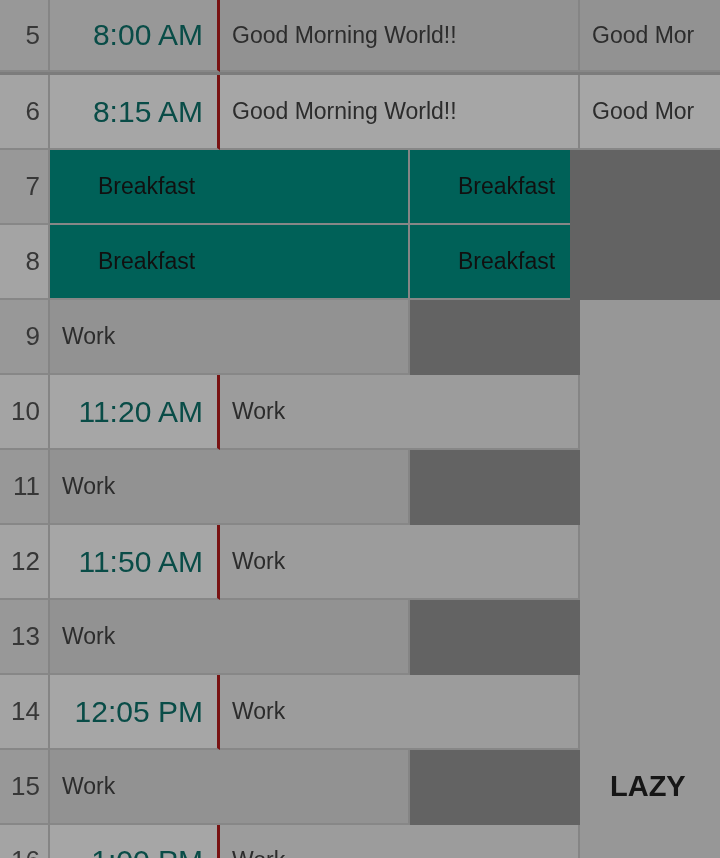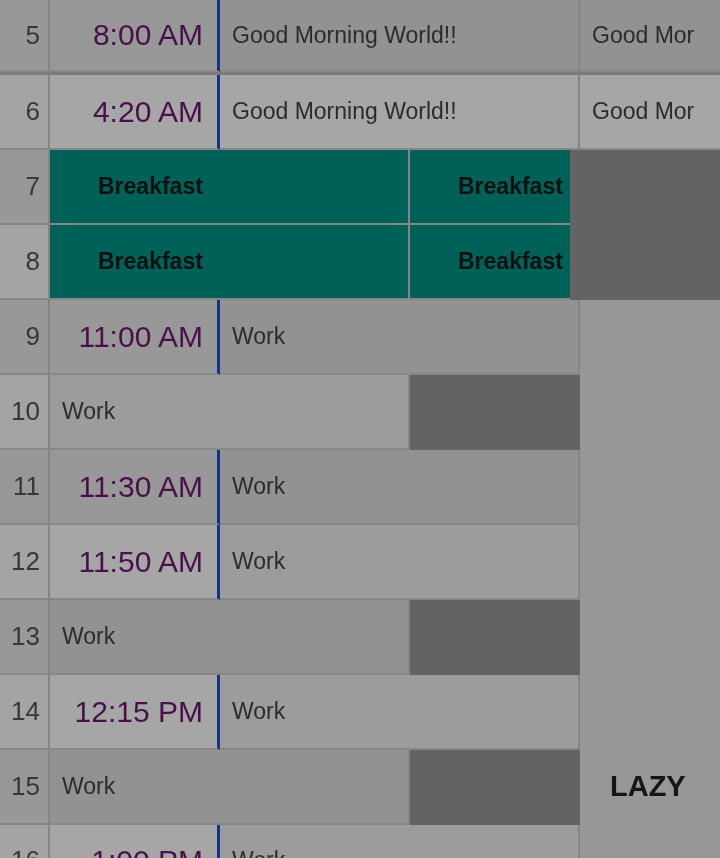--- a/index.html
+++ b/index.html
@@ -51,22 +51,22 @@
       justify-content: flex-end;
       padding-right: 8px;
       font-size: 26px;
       color: #555;
     }
     .time-col {
       width: 170px;
       justify-content: flex-end;
       padding-right: 14px;
       font-size: 30px;
-      color: #701a75;
-      border-right: 3px solid #1d4ed8;
+      color: #0f766e;
+      border-right: 3px solid #b91c1c;
     }
     .event-col-1 {
       width: 360px;
       padding-left: 12px;
     }
     .event-col-2 {
       width: 160px;
       padding-left: 12px;
       border-right: none;
     }
@@ -74,21 +74,21 @@
     .row-odd .time-col { background: #eaeaea; }
     .row-odd .event-col-1 { background: #e0e0e0; }
     .row-odd .event-col-2 { background: #e0e0e0; }
     .row-even .index-col { background: #fcfcfc; }
     .row-even .time-col { background: #ffffff; }
     .row-even .event-col-1 { background: #f0f0f0; }
     .row-even .event-col-2 { background: #f0f0f0; }
     .highlight-cell {
       background: #009688 !important;
       color: #1a1a1a !important;
-      font-weight: bold;
+      font-weight: normal;
       padding-left: 48px;
     }
     .white-event {
       background: #ffffff !important;
     }
     .merged-col {
       background: #e8e8e8;
       width: 160px;
       display: flex;
       align-items: center;
@@ -131,21 +131,21 @@
     <div class="cell index-col">5</div>
     <div class="cell time-col">8:00 AM</div>
     <div class="cell event-col-1">Good Morning World!!</div>
     <div class="cell event-col-2">Good Mor</div>
   </div>
 
   <div class="top-gap"></div>
 
   <div class="row row-even">
     <div class="cell index-col">6</div>
-    <div class="cell time-col">4:20 AM</div>
+    <div class="cell time-col">8:15 AM</div>
     <div class="cell event-col-1 white-event">Good Morning World!!</div>
     <div class="cell event-col-2 white-event">Good Mor</div>
   </div>
 
   <div class="row row-odd">
     <div class="cell index-col">7</div>
     <div class="cell event-col-1 highlight-cell">Breakfast</div>
     <div class="cell event-col-2 highlight-cell">Breakfast</div>
   </div>
 
@@ -153,49 +153,48 @@
     <div class="cell index-col">8</div>
     <div class="cell event-col-1 highlight-cell">Breakfast</div>
     <div class="cell event-col-2 highlight-cell">Breakfast</div>
   </div>
 
   <div class="flex-row-wrap">
     <div class="flex-group" style="flex:0 0 600px;">
 
       <div class="row row-odd">
         <div class="cell index-col">9</div>
-        <div class="cell time-col">11:00 AM</div>
         <div class="cell event-col-1">Work</div>
       </div>
 
       <div class="row row-even">
         <div class="cell index-col">10</div>
+        <div class="cell time-col">11:20 AM</div>
         <div class="cell event-col-1">Work</div>
       </div>
 
       <div class="row row-odd">
         <div class="cell index-col">11</div>
-        <div class="cell time-col">11:30 AM</div>
         <div class="cell event-col-1">Work</div>
       </div>
 
       <div class="row row-even">
         <div class="cell index-col">12</div>
         <div class="cell time-col">11:50 AM</div>
         <div class="cell event-col-1">Work</div>
       </div>
 
       <div class="row row-odd">
         <div class="cell index-col">13</div>
         <div class="cell event-col-1">Work</div>
       </div>
 
       <div class="row row-even">
         <div class="cell index-col">14</div>
-        <div class="cell time-col">12:15 PM</div>
+        <div class="cell time-col">12:05 PM</div>
         <div class="cell event-col-1">Work</div>
       </div>
 
       <div class="row row-odd">
         <div class="cell index-col">15</div>
         <div class="cell event-col-1">Work</div>
       </div>
 
       <div class="row row-even row-last">
         <div class="cell index-col">16</div>

